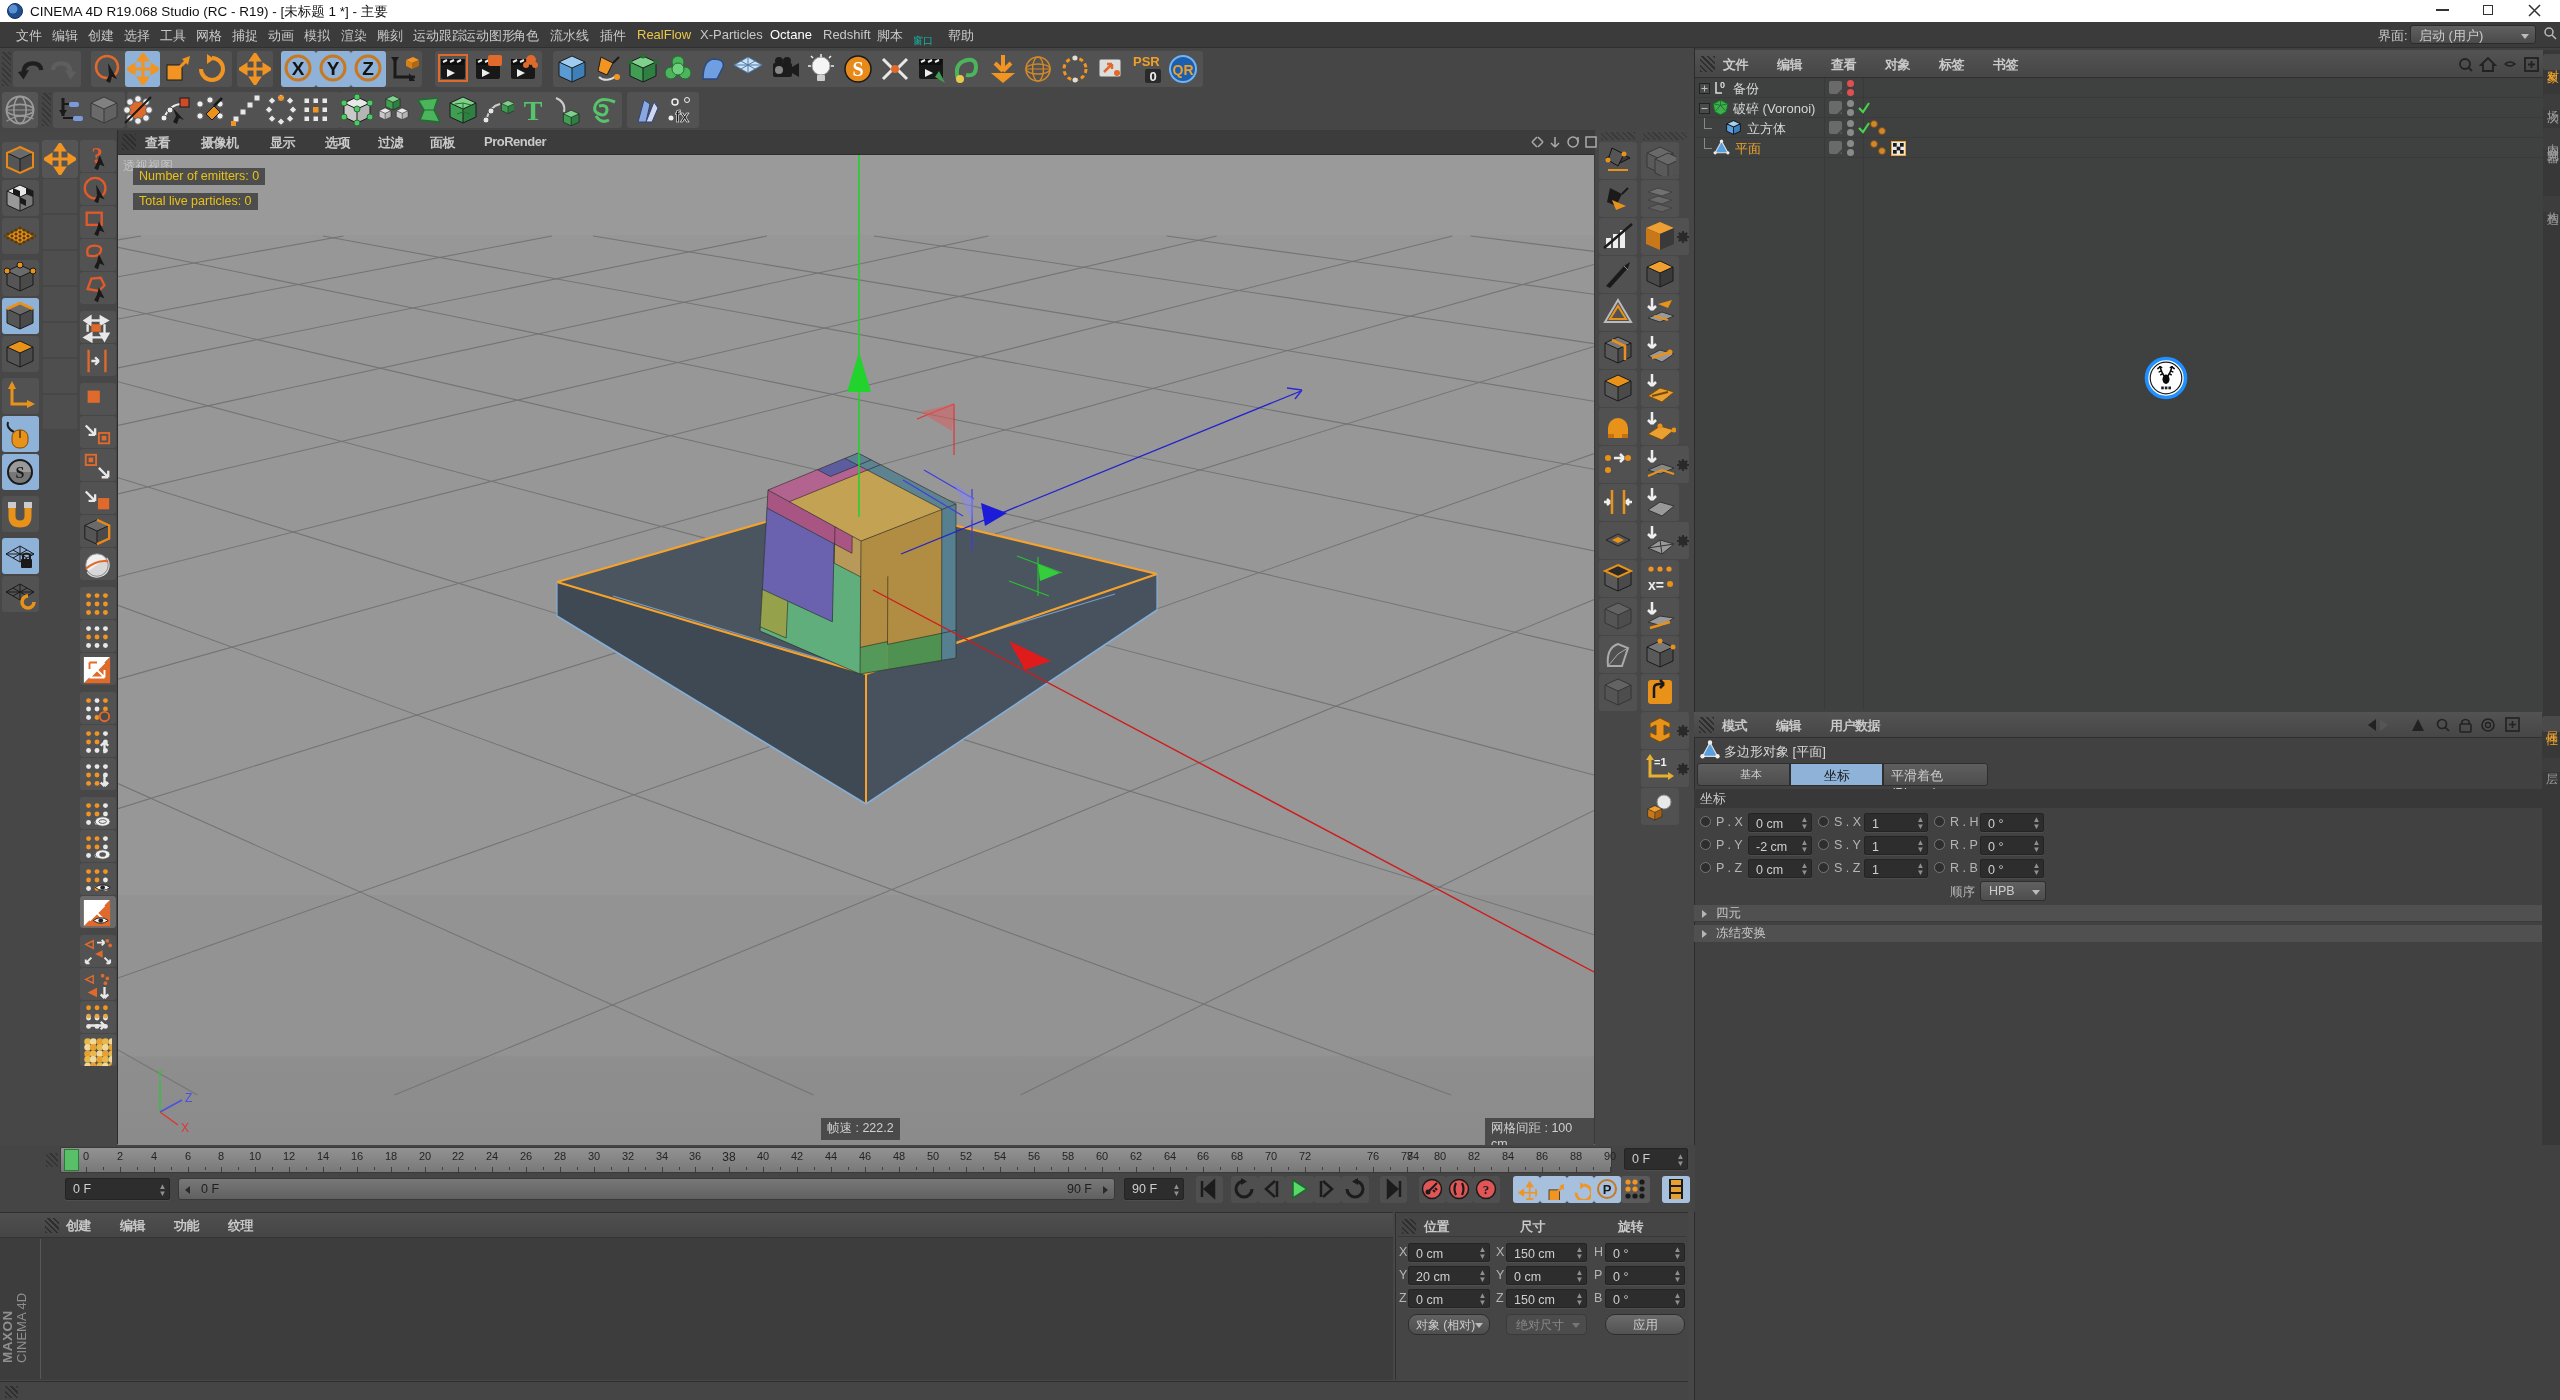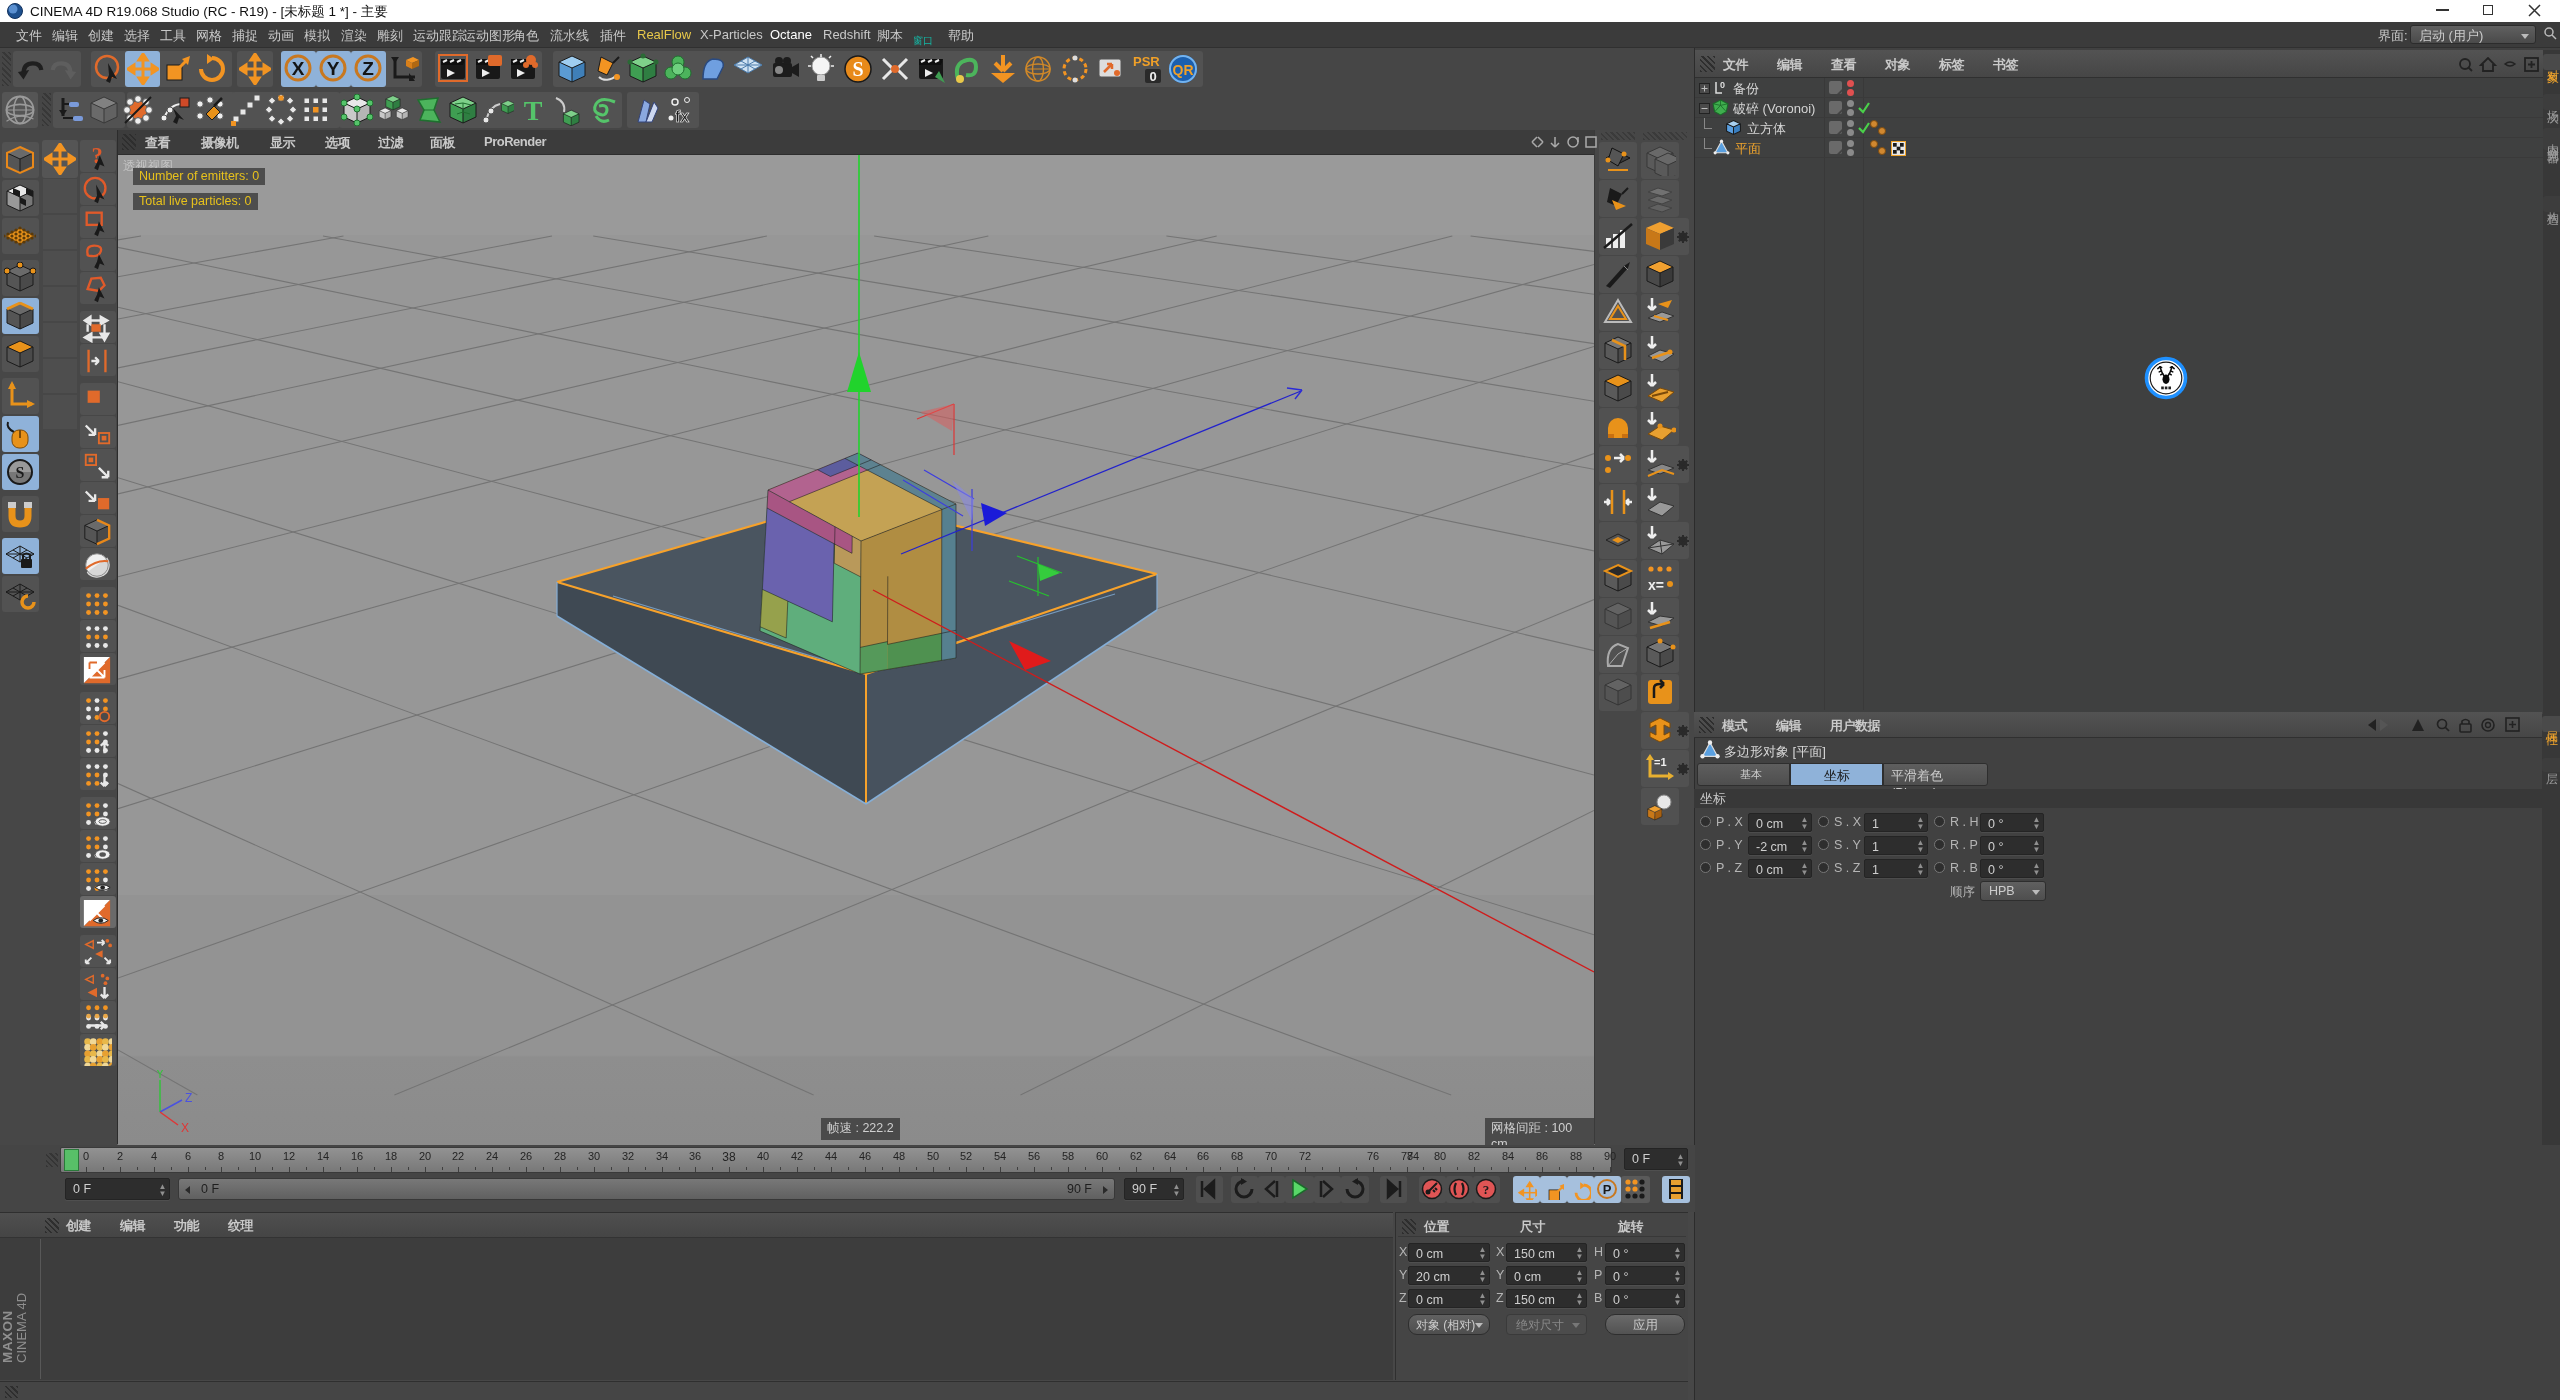--- a/index.html
+++ b/index.html
@@ -1517,20 +1517,28 @@
     <div class="abs" style="left:240px;top:150px;width:11px;height:11px;border-radius:50%;background:#2e2e2e;border:1.5px solid #777"></div>
     <span class="abs" style="left:256px;top:149px;font-size:12.5px;color:#b5b5b5">R . B</span>
     <div class="inp" style="left:286px;top:147px;width:64px;height:19px">
       <span>0 °</span>
       <span class="stp">▲<br>▼</span>
     </div>
     <span class="abs" style="left:256px;top:172px;font-size:12.5px;color:#b5b5b5">顺序</span>
     <div class="abs" style="left:286px;top:169px;width:66px;height:20px;background:linear-gradient(#606060,#4e4e4e);border:1px solid #2e2e2e;border-radius:3px">
       <span class="abs" style="left:8px;top:2px;font-size:12.5px;color:#ccc">HPB</span>
       <span class="abs tri tr-d" style="right:5px;top:8px"></span>
+    </div>
+    <div class="abs" style="left:0;top:193px;width:848px;height:17px;background:#505050;border-bottom:1px solid #3a3a3a">
+      <span class="abs tri tr-r" style="left:8px;top:5px"></span>
+      <span class="abs" style="left:22px;top:0px;font-size:12.5px;color:#c8c8c8">四元</span>
+    </div>
+    <div class="abs" style="left:0;top:213px;width:848px;height:17px;background:#505050">
+      <span class="abs tri tr-r" style="left:8px;top:5px"></span>
+      <span class="abs" style="left:22px;top:0px;font-size:12.5px;color:#c8c8c8">冻结变换</span>
     </div>
     <div class="abs" style="left:848px;top:2px;width:18px;height:431px;background:#383838">
       <div class="vtab" style="left:0;top:2px;background:#4a4a4a;color:#f0a42c">属性</div>
       <div class="vtab" style="left:0;top:44px;background:#3d3d3d;color:#9a9a9a">层</div>
     </div>
   </div>
 <div class="abs" style="left:0;top:1145px;width:1695px;height:67px;background:#454545">
     <div class="abs hatch" style="left:46px;top:8px;width:12px;height:14px;opacity:.7"></div>
     <div class="abs" style="left:60px;top:2px;width:1552px;height:26px;background:linear-gradient(#929292,#787878);border:1px solid #3a3a3a;border-radius:2px">
       <div class="abs" style="left:3px;top:1px;width:15px;height:22px;background:#58c068;border:1px solid #2a7a3a"></div>

